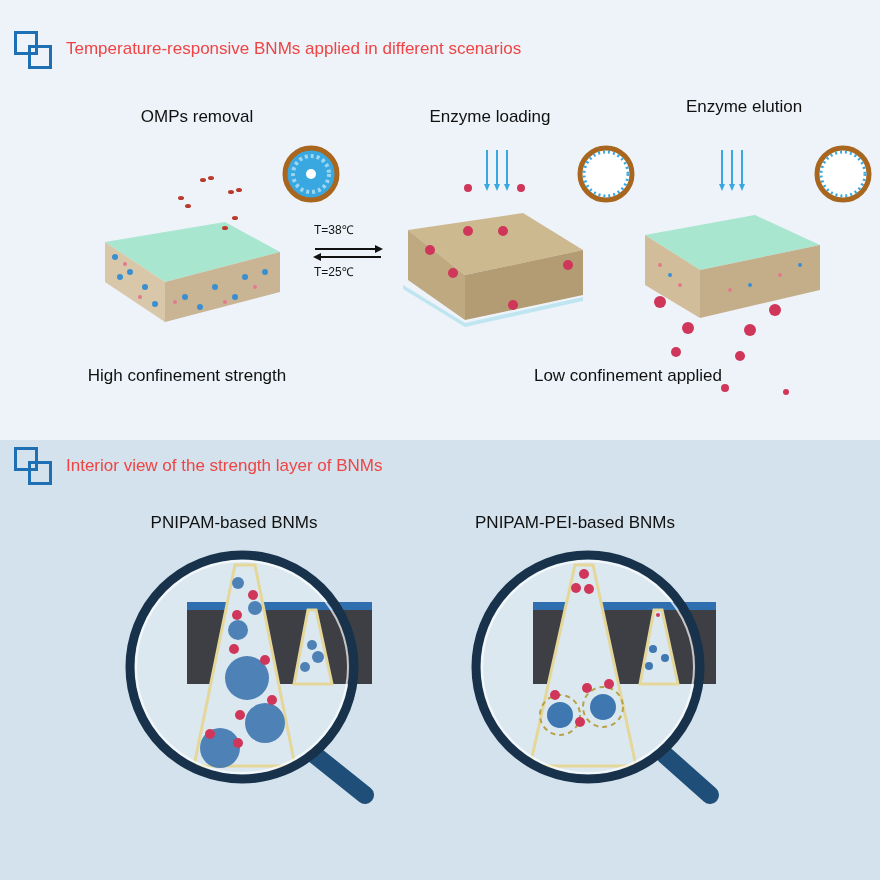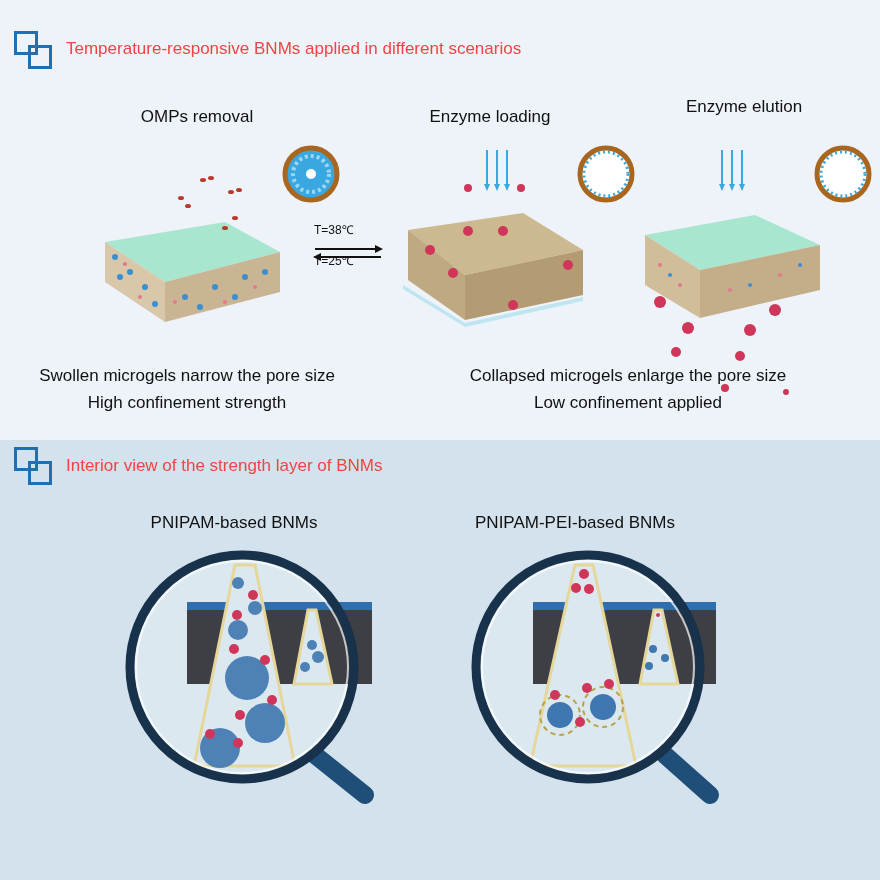--- a/index.html
+++ b/index.html
@@ -86,21 +86,21 @@
   </g>
 </svg>
 
 <div class="temp" style="left:314px;top:221px;">T=38℃</div>
 <svg style="left:313px;top:245px;" width="70" height="16">
   <line x1="2" y1="4" x2="62" y2="4" stroke="#111" stroke-width="2"></line>
   <polygon points="62,0 70,4 62,8" fill="#111"></polygon>
   <line x1="8" y1="12" x2="68" y2="12" stroke="#111" stroke-width="2"></line>
   <polygon points="8,8 0,12 8,16" fill="#111"></polygon>
 </svg>
-<div class="temp" style="left:314px;top:252px;">T=25℃</div>
+<div class="temp" style="left:314px;top:263px;">T=25℃</div>
 
 <svg style="left:482px;top:150px;" width="30" height="42">
   <g stroke="#3aa8e0" stroke-width="2">
       <line x1="5" y1="0" x2="5" y2="36"></line>
       <line x1="15" y1="0" x2="15" y2="36"></line>
       <line x1="25" y1="0" x2="25" y2="36"></line>
     </g>
   <g fill="#3aa8e0">
       <polygon points="2,34 8,34 5,41"></polygon>
       <polygon points="12,34 18,34 15,41"></polygon>
@@ -162,25 +162,23 @@
       <circle cx="100" cy="40" r="6"></circle>
     <circle cx="125" cy="20" r="6"></circle>
       <circle cx="26" cy="62" r="5"></circle>
       <circle cx="90" cy="66" r="5"></circle>
     <circle cx="75" cy="98" r="4"></circle>
       <circle cx="136" cy="102" r="3"></circle>
   </g>
 </svg>
 
 <div class="caption" style="left:187px;top:362px;">
-  <div>Swollen microgels narrow the pore size</div>
   <div>High confinement strength</div>
 </div>
 <div class="caption" style="left:628px;top:362px;">
-  <div>Collapsed microgels enlarge the pore size</div>
   <div>Low confinement applied</div>
 </div>
 
 <div class="sec-icon" style="left:14px;top:447px;">
   <div class="sq sq1"></div>
     <div class="sq sq2"></div>
 </div>
 <div class="sec-title" style="left:66px;top:456px;">Interior view of the strength layer of BNMs</div>
 
 <div class="label" style="left:234px;top:513px;">PNIPAM-based BNMs</div>

